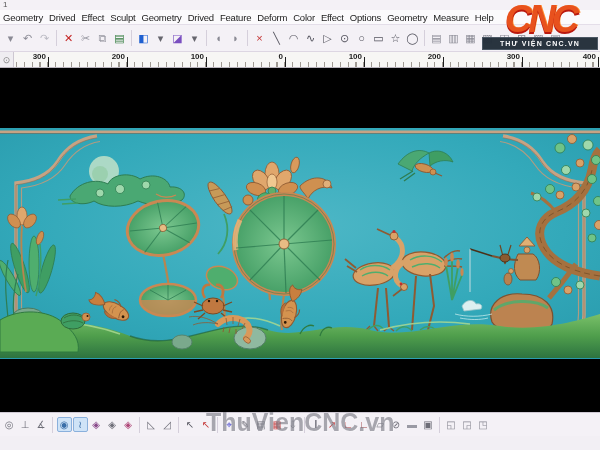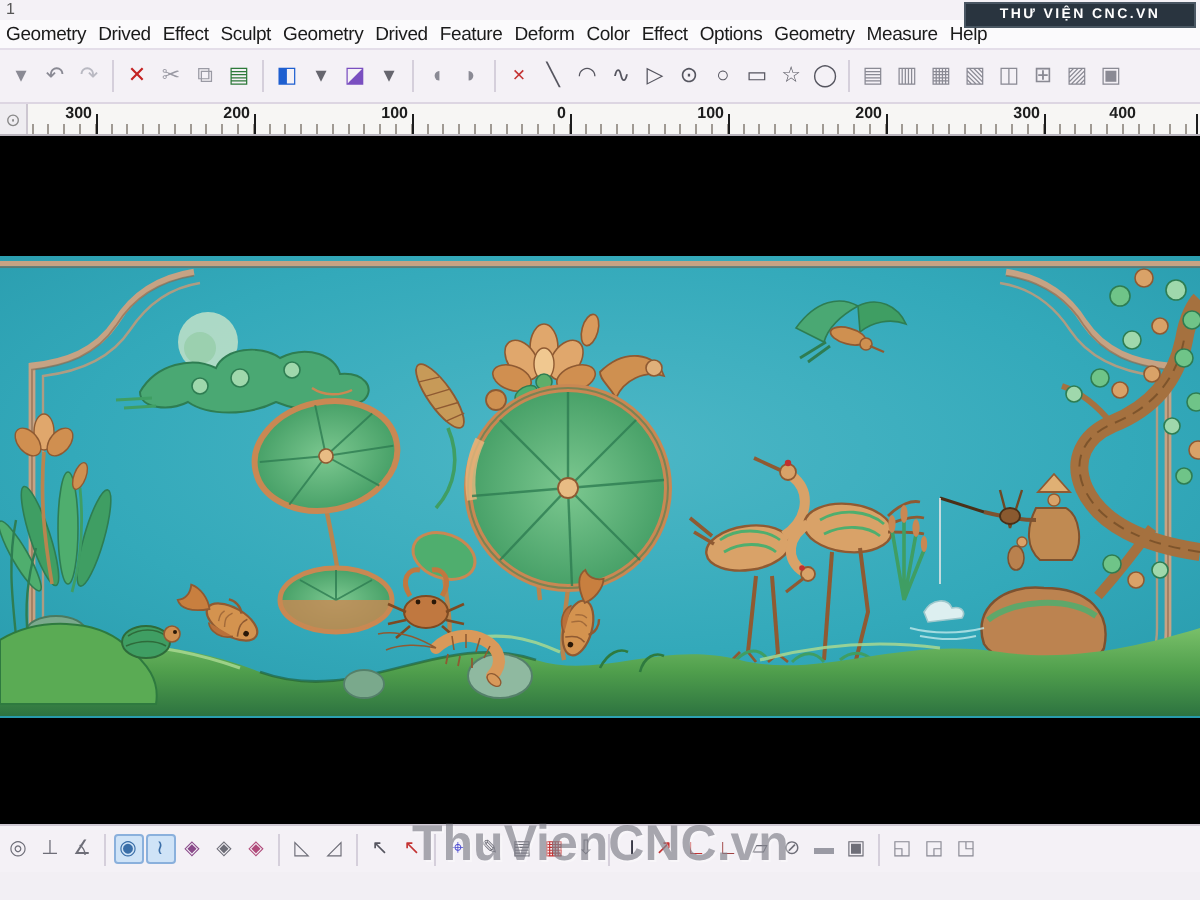--- a/index.html
+++ b/index.html
@@ -109,21 +109,21 @@
     <span class="ruler-label" style="left:206px">100</span>
       <span class="ruler-tick" style="left:206px"></span>
     <span class="ruler-label" style="left:285px">0</span>
       <span class="ruler-tick" style="left:285px"></span>
     <span class="ruler-label" style="left:364px">100</span>
       <span class="ruler-tick" style="left:364px"></span>
     <span class="ruler-label" style="left:443px">200</span>
       <span class="ruler-tick" style="left:443px"></span>
     <span class="ruler-label" style="left:522px">300</span>
       <span class="ruler-tick" style="left:522px"></span>
-    <span class="ruler-label" style="left:570px">400</span>
+    <span class="ruler-label" style="left:598px">400</span>
       <span class="ruler-tick" style="left:598px"></span>
   </div>
 
   <div class="canvas">
     <svg width="600" height="344" viewBox="0 0 600 344">
       <defs>
         <radialGradient id="tealG" cx="0.5" cy="0.42" r="0.8">
           <stop offset="0" stop-color="#4db7c6"></stop>
             <stop offset="0.55" stop-color="#33a9ba"></stop>
             <stop offset="1" stop-color="#2697a9"></stop>
@@ -399,18 +399,19 @@
       <span class="tbtn" style="color: rgb(154, 154, 164);">▬</span>
       <span class="tbtn" style="color: rgb(110, 110, 120);">▣</span>
       <span class="tsep"></span>
       <span class="tbtn" style="color: rgb(138, 138, 148);">◱</span>
       <span class="tbtn" style="color: rgb(138, 138, 148);">◲</span>
       <span class="tbtn" style="color: rgb(138, 138, 148);">◳</span>
     </div>
 
 
   <div class="logo">
+    <div class="logo-text">CNC</div>
     <div class="logo-band">THƯ VIỆN CNC.VN</div>
   </div>
 
   <div class="watermark">ThuVienCNC.vn</div>
 
 </div>
 
 </body></html>

